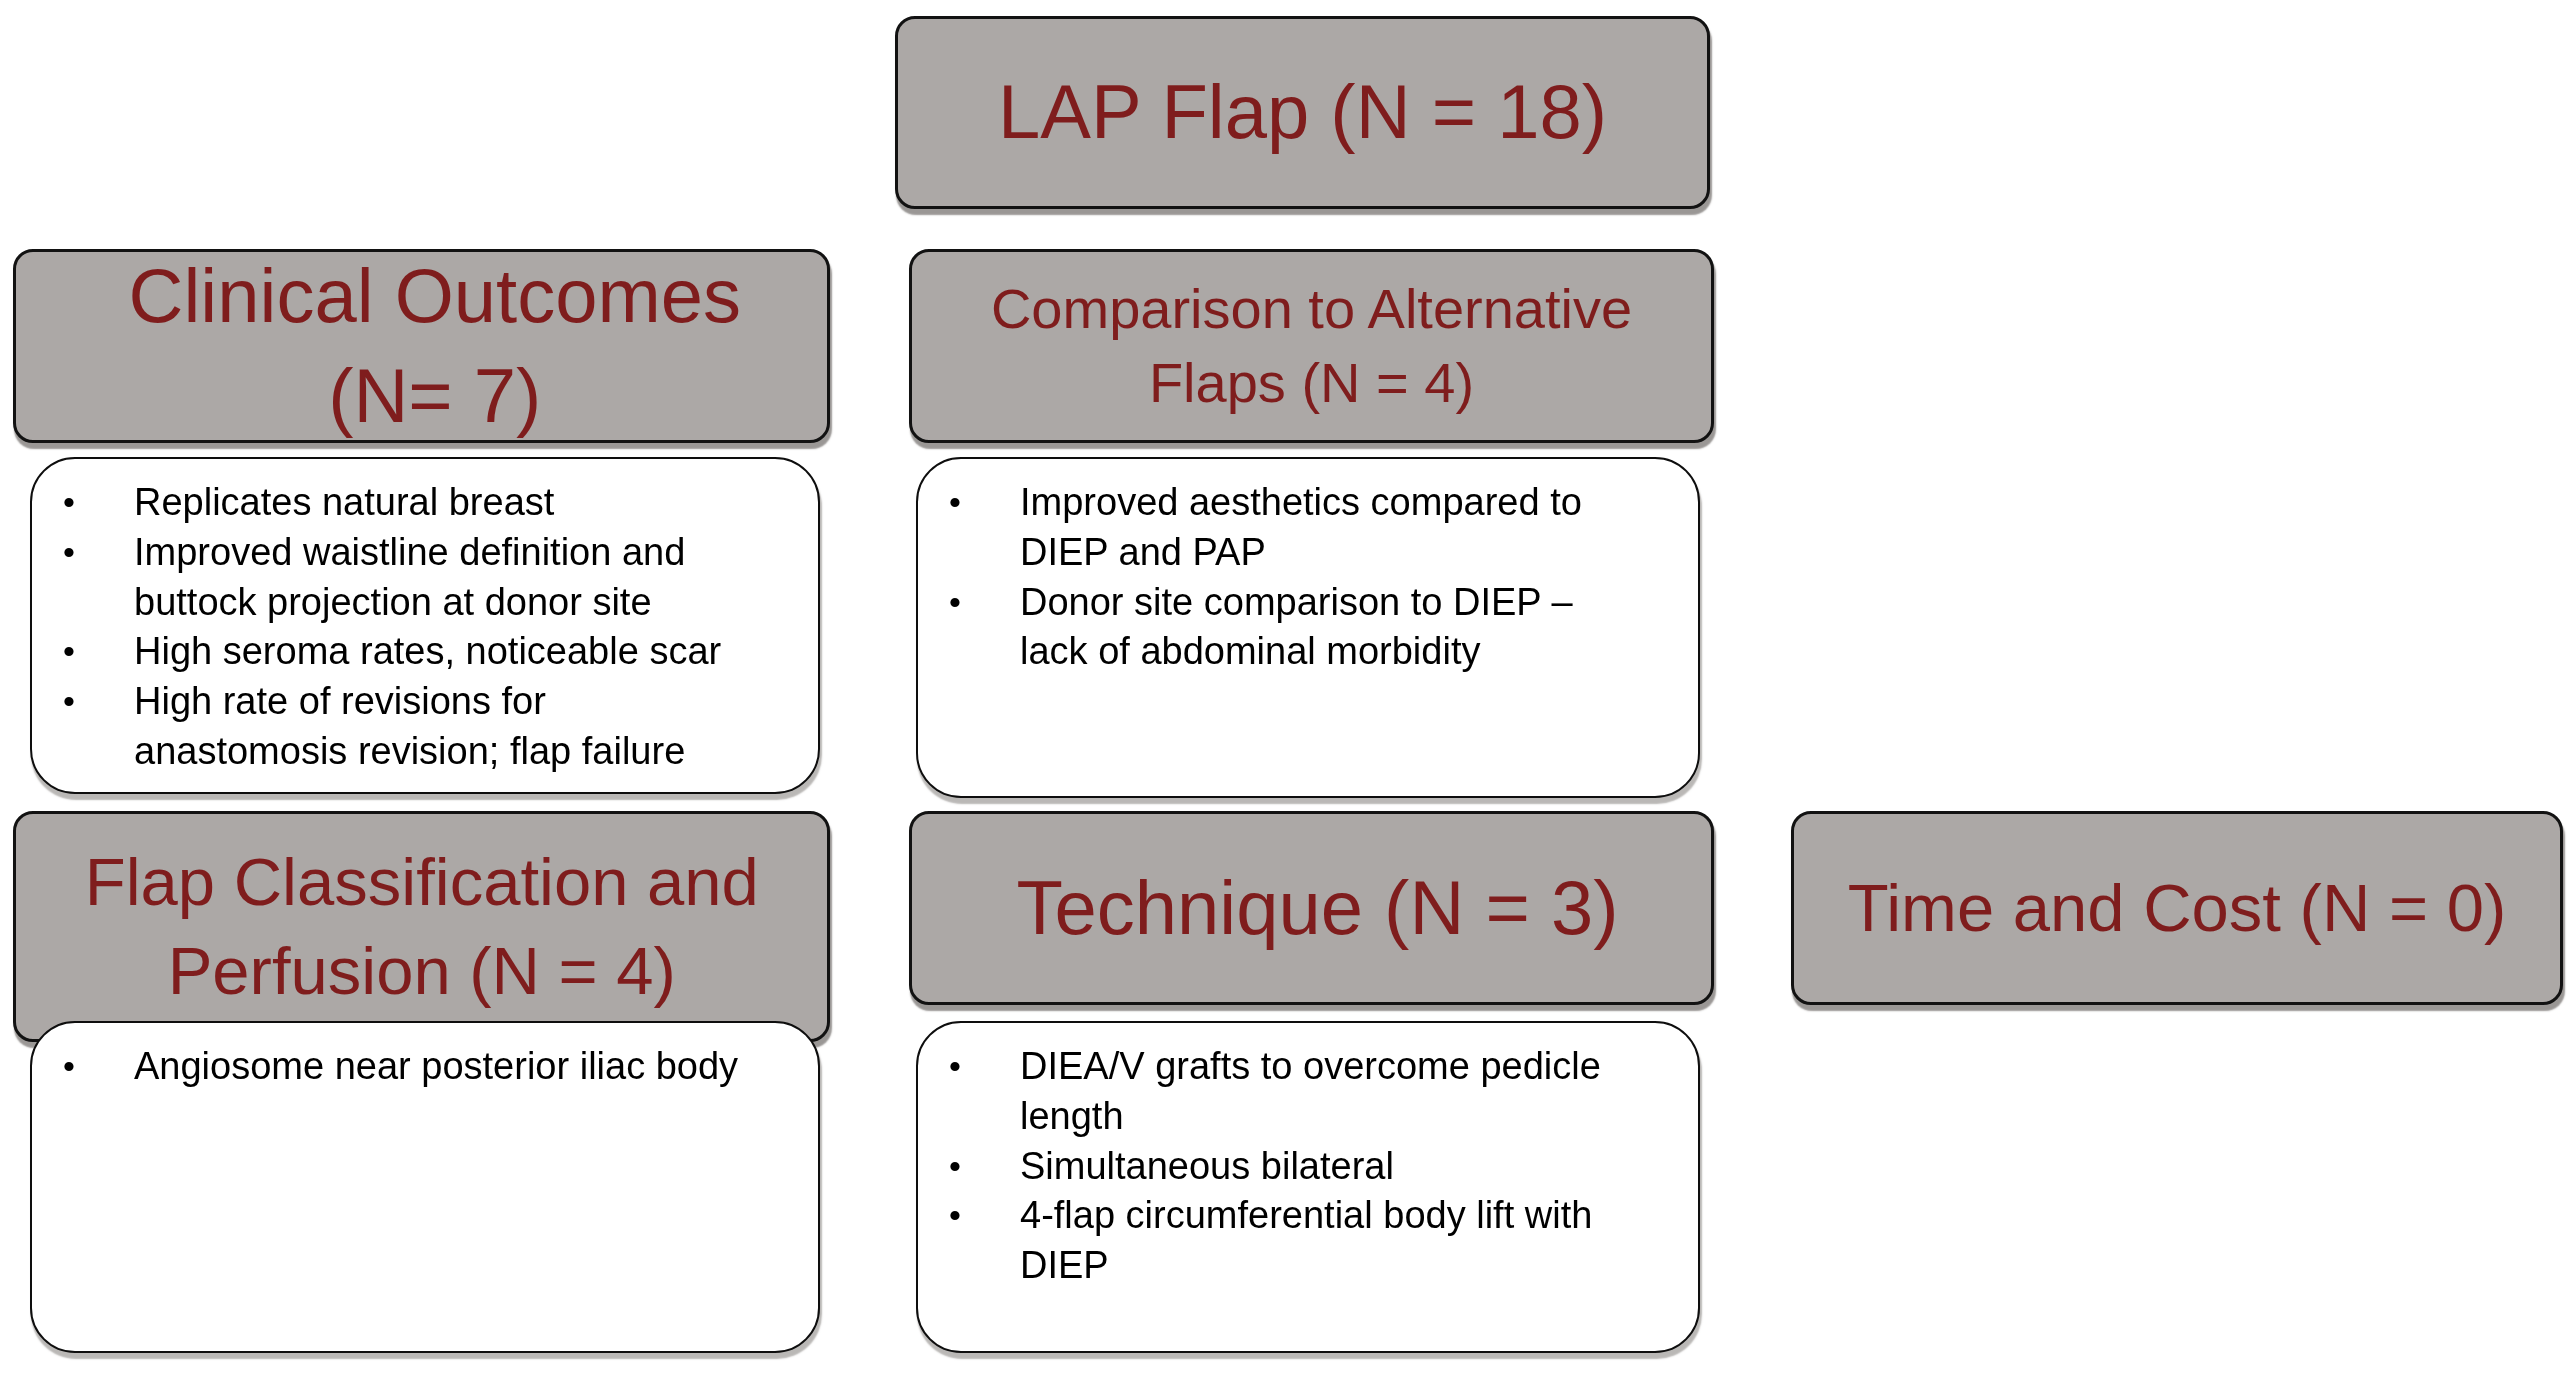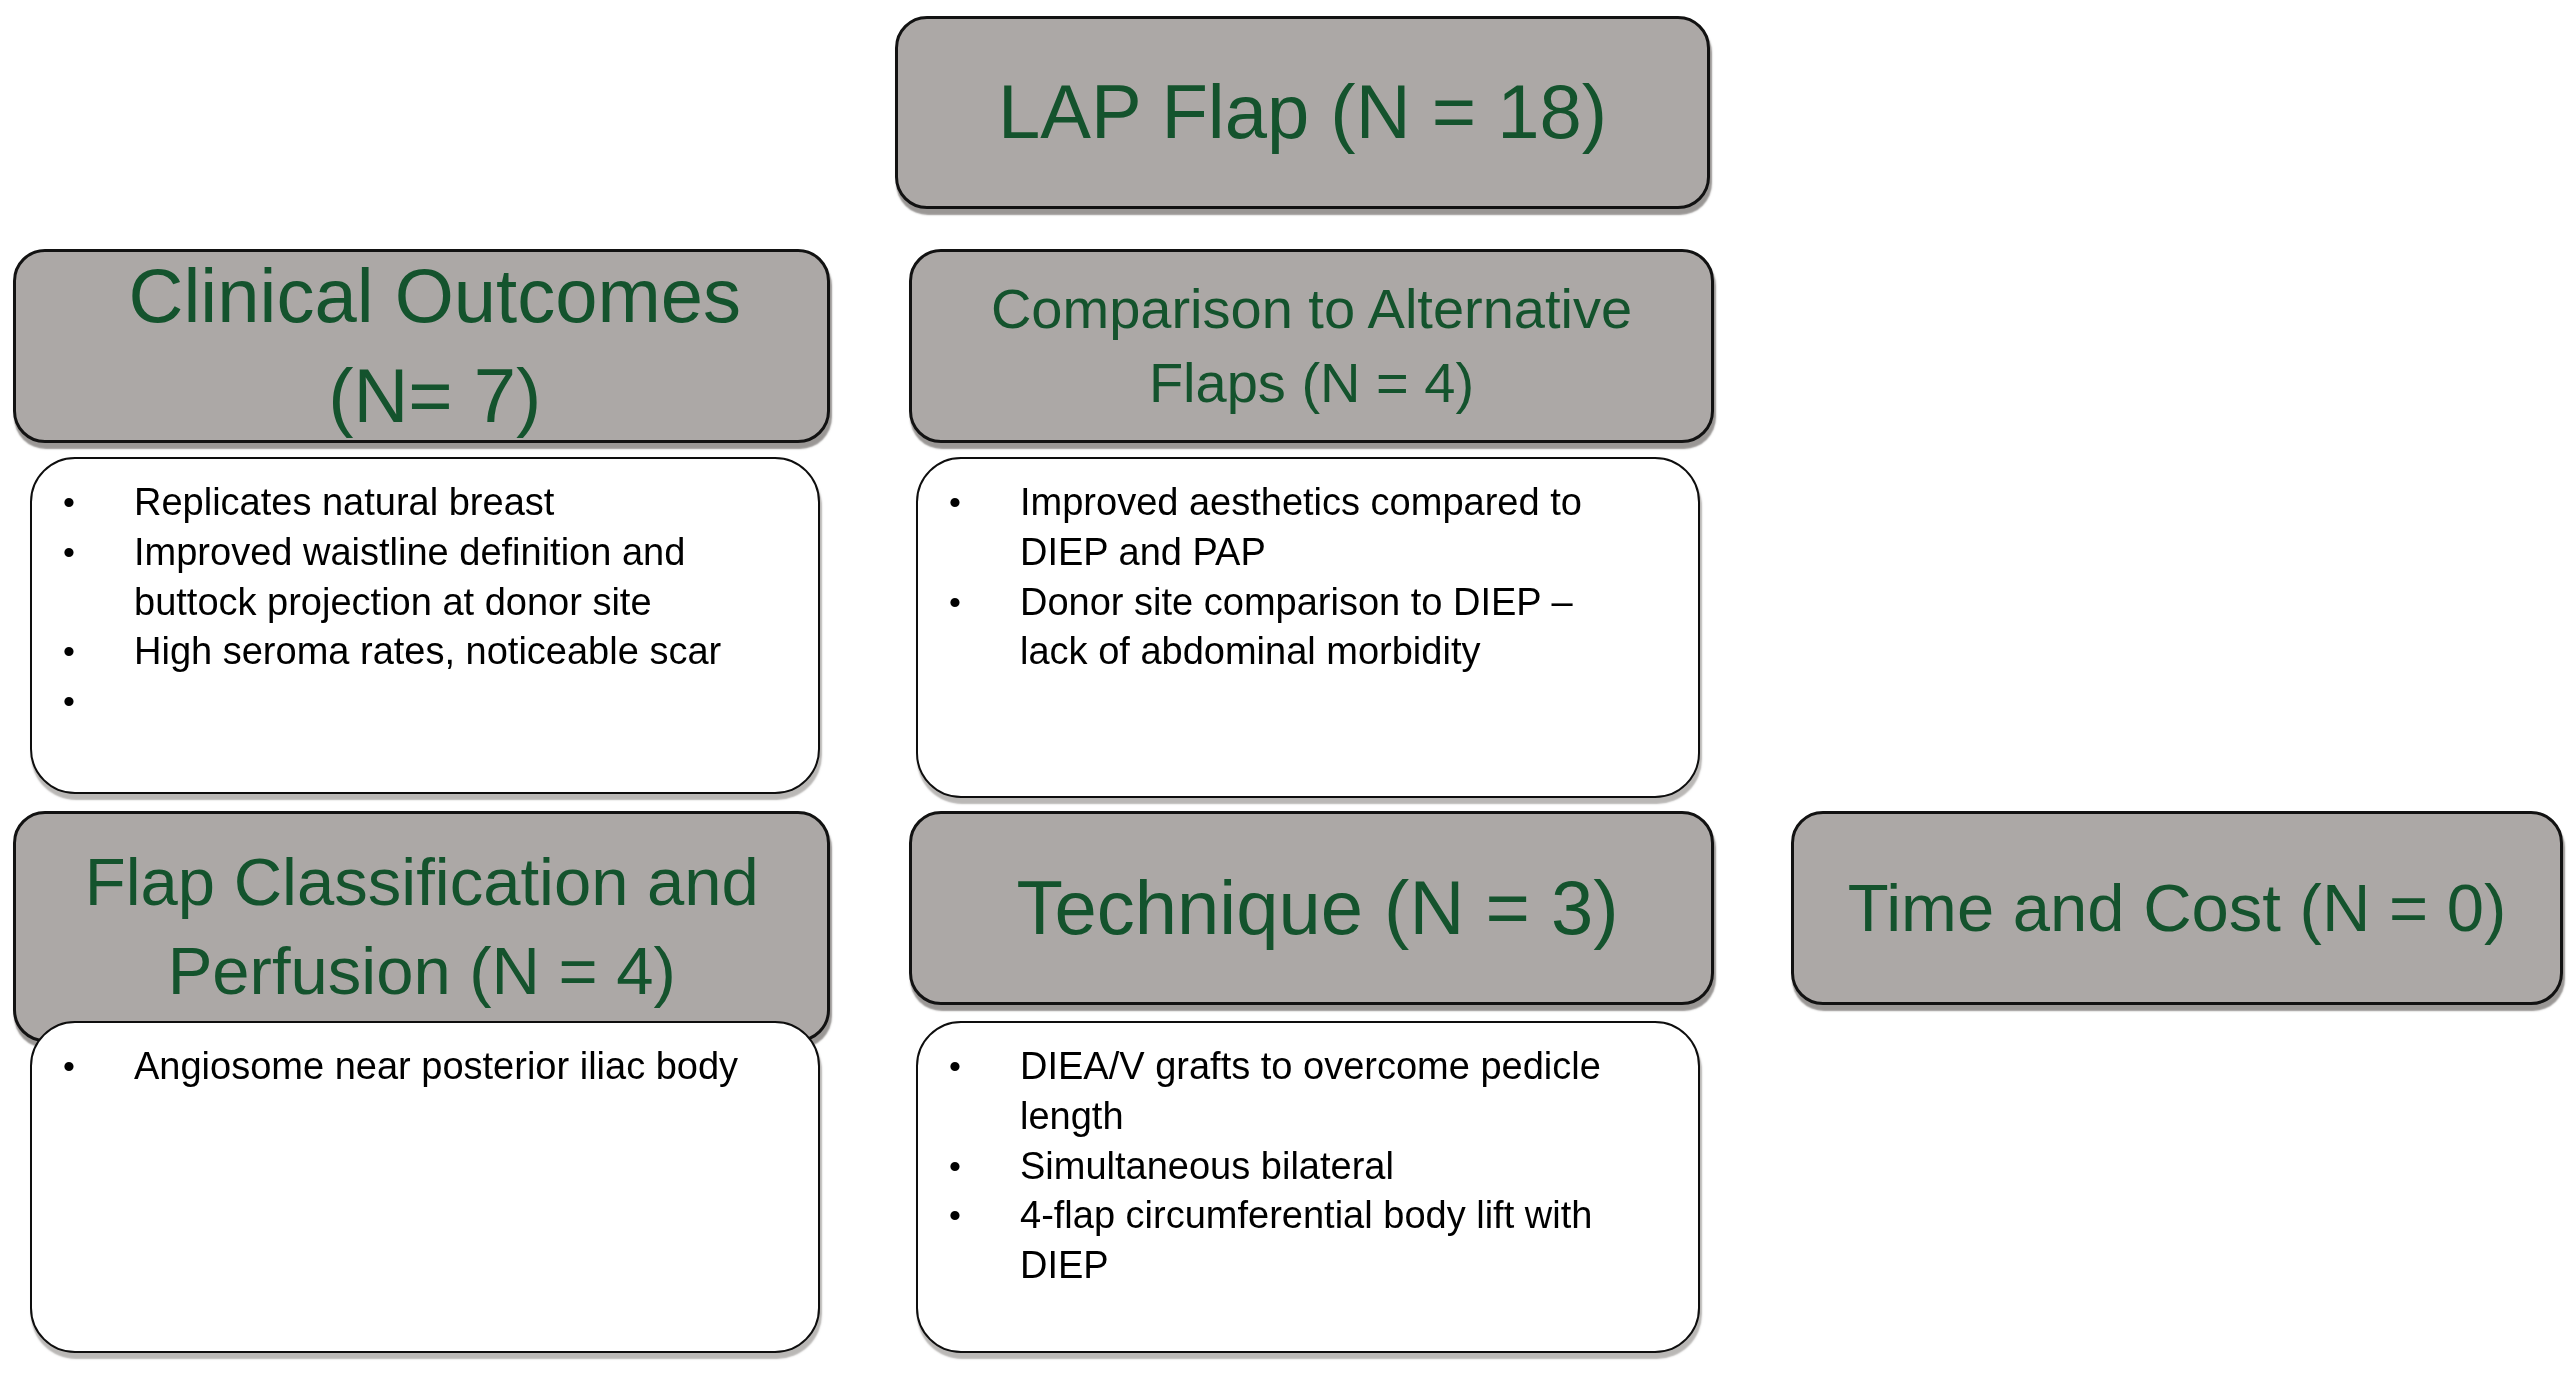--- a/index.html
+++ b/index.html
@@ -12,27 +12,27 @@
     width: 2576px;
     height: 1382px;
     background: #ffffff;
     font-family: "Liberation Sans", "DejaVu Sans", sans-serif;
     overflow: hidden;
   }
   .gray-box {
     position: absolute;
     background: #aca8a6;
     border: 3.1px solid #121212;
-    border-radius: 32px;
+    border-radius: 20px;
     box-shadow: 1.6px 5.5px 1.6px rgba(120, 116, 114, 0.75);
     display: flex;
     align-items: center;
     justify-content: center;
     text-align: center;
-    color: #14532d;
+    color: #7f1d1d;
     box-sizing: border-box;
   }
   .gray-box .box-label {
     white-space: pre-line;
     line-height: 1.32;
   }
   .white-box {
     position: absolute;
     background: #ffffff;
     border: 2.4px solid #0e0e0e;
@@ -110,20 +110,21 @@
       <li>
         <span class="dot">•</span>
         <span class="btext">Improved waistline definition and buttock projection at donor site</span>
       </li>
       <li>
         <span class="dot">•</span>
         <span class="btext">High seroma rates, noticeable scar</span>
       </li>
       <li>
         <span class="dot">•</span>
+        <span class="btext">High rate of revisions for anastomosis revision; flap failure</span>
       </li>
     </ul>
   </div>
 
   <div class="white-box" id="box-compare">
     <ul class="bullet-list">
       <li>
         <span class="dot">•</span>
         <span class="btext">Improved aesthetics compared to DIEP and PAP</span>
       </li>

